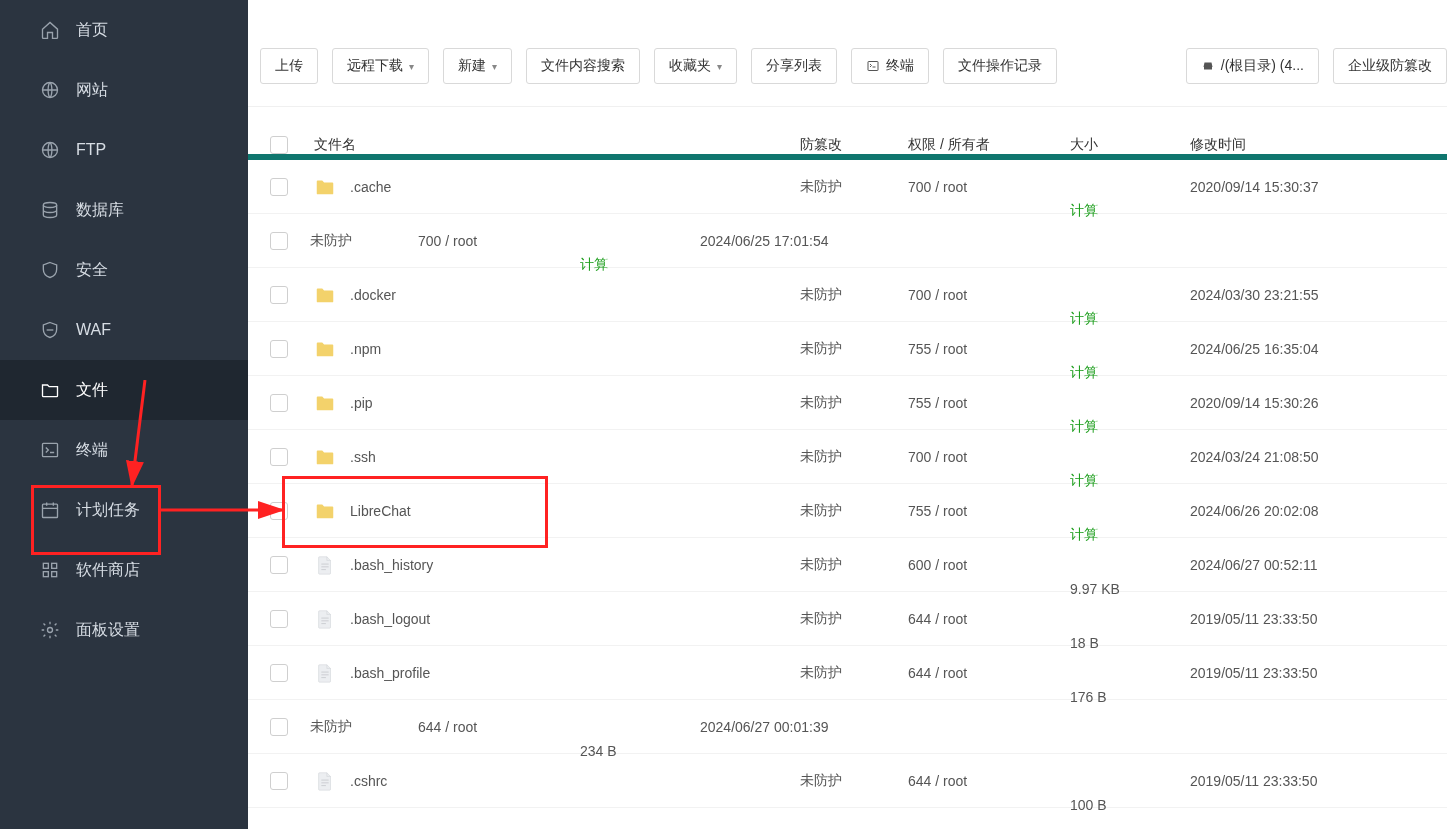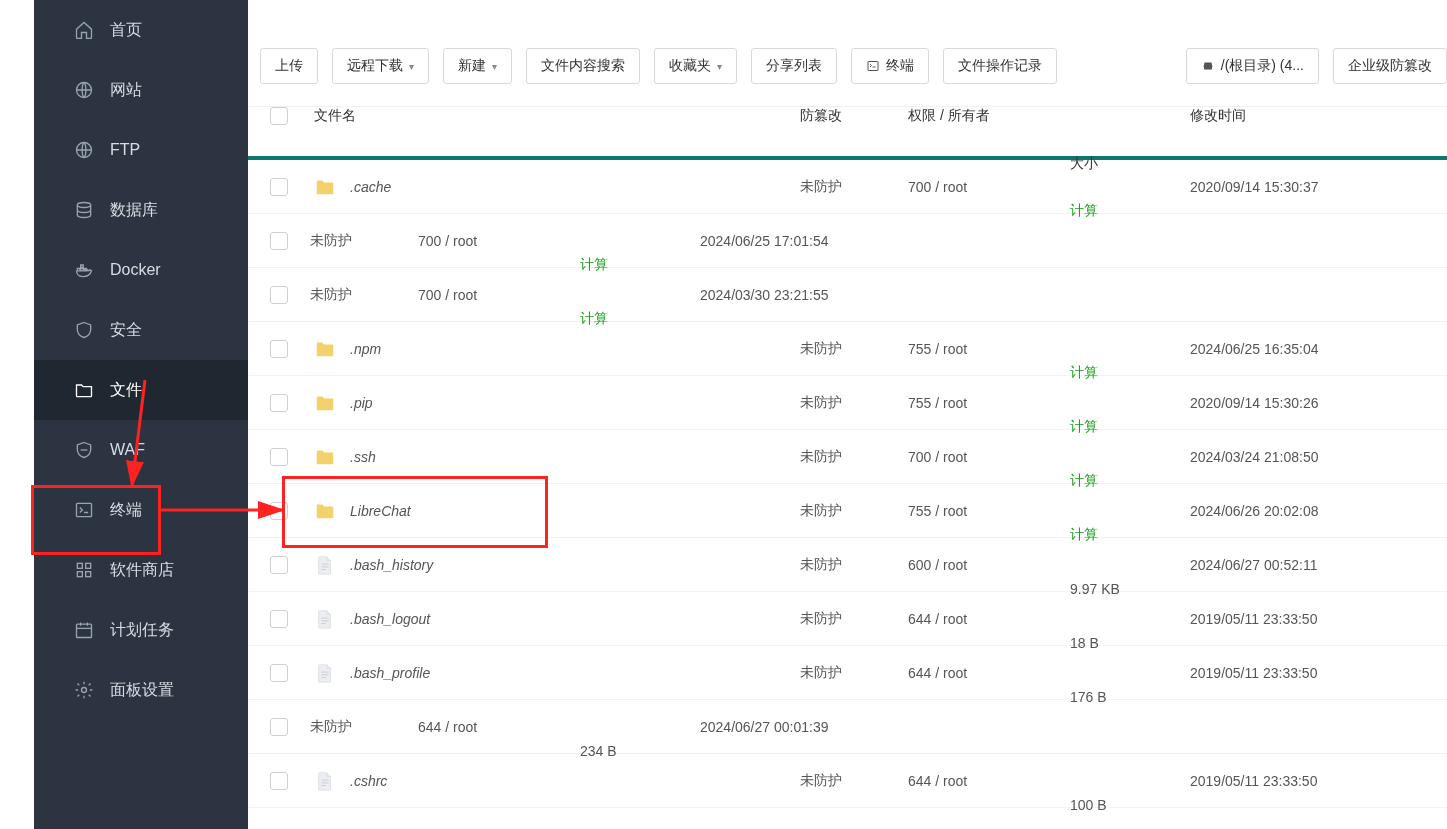--- a/index.html
+++ b/index.html
@@ -13,21 +13,20 @@
     overflow: hidden;
     position: relative;
   }
   .sidebar {
     position: absolute;
     left: 0; top: 0;
     width: 248px;
     height: 829px;
     background: #2b3440;
     color: #cfd5dc;
-    margin-left: 34px;
   }
   .sidebar-item {
     display: flex;
     align-items: center;
     height: 60px;
     padding-left: 40px;
     cursor: pointer;
     font-size: 16px;
     color: #d7dde4;
   }
@@ -72,41 +71,41 @@
     font-size: 10px;
     color: #888;
   }
   .btn .pre-icon { margin-right: 6px; display:inline-flex; }
   .toolbar-gap { width: 120px; }
   .table {
     width: 100%;
   }
   .thead {
     display: flex;
-    align-items: flex-start;
+    align-items: flex-end;
     height: 54px;
     border-top: 1px solid #f0f0f0;
-    border-bottom: 4px solid #0f766e;
+    border-bottom: 6px solid #0f766e;
     color: #333;
     font-weight: 500;
   }
   .col-check { width: 62px; display:flex; justify-content:center; }
   .col-name  { width: 490px; padding-left: 4px; display:flex; align-items:center; }
   .col-prot  { width: 108px; }
   .col-perm  { width: 162px; }
   .col-size  { width: 120px; margin-top: 48px; }
   .col-time  { width: 200px; }
   .row {
     display: flex;
     align-items: center;
     height: 54px;
     border-bottom: 1px solid #f2f2f2;
     color: #555;
   }
-  .row .name-cell { display:flex; align-items:center; gap: 14px; font-style: italic; }
+  .row .name-cell { display:flex; align-items:center; gap: 14px; }
   .chk {
     width: 18px; height: 18px;
     border: 1px solid #cfcfcf;
     border-radius: 3px;
     background: #fff;
     display:inline-block;
   }
   .folder-icon, .file-icon {
     width: 22px; height: 22px;
     display:inline-block;
@@ -156,78 +155,70 @@
         <svg viewBox="0 0 24 24">
           <ellipse cx="12" cy="6" rx="8" ry="3"></ellipse>
           <path d="M4 6v12c0 1.7 3.6 3 8 3s8-1.3 8-3V6M4 12c0 1.7 3.6 3 8 3s8-1.3 8-3"></path>
         </svg>
       </span>
     <span>数据库</span>
   </div>
   <div class="sidebar-item">
     <span class="icon">
         <svg viewBox="0 0 24 24">
-          <path d="M4 13h3v-3H4zM8 13h3v-3H8zM12 13h3v-3h-3zM8 9h3V6H8zM3 13c0 4 3 7 8 7 6 0 9-4 10-7-1-1-3-1-4 0-1-2-3-2-4-1"></path>
-        </svg>
-      </span>
-    <span>Docker</span>
-  </div>
-  <div class="sidebar-item">
-    <span class="icon">
-        <svg viewBox="0 0 24 24">
           <path d="M12 3l8 3v5c0 5-3.5 8.5-8 10-4.5-1.5-8-5-8-10V6z"></path>
         </svg>
       </span>
     <span>安全</span>
-  </div>
-  <div class="sidebar-item active">
-    <span class="icon">
-        <svg viewBox="0 0 24 24">
-          <path d="M3 6h6l2 2h10v11a1 1 0 0 1-1 1H4a1 1 0 0 1-1-1z"></path>
-        </svg>
-      </span>
-    <span>文件</span>
   </div>
   <div class="sidebar-item">
     <span class="icon">
         <svg viewBox="0 0 24 24">
           <path d="M12 3l8 3v5c0 5-3.5 8.5-8 10-4.5-1.5-8-5-8-10V6z"></path>
           <path d="M8 12h8"></path>
         </svg>
       </span>
     <span>WAF</span>
   </div>
+  <div class="sidebar-item active">
+    <span class="icon">
+        <svg viewBox="0 0 24 24">
+          <path d="M3 6h6l2 2h10v11a1 1 0 0 1-1 1H4a1 1 0 0 1-1-1z"></path>
+        </svg>
+      </span>
+    <span>文件</span>
+  </div>
   <div class="sidebar-item">
     <span class="icon">
         <svg viewBox="0 0 24 24">
           <rect x="3" y="4" width="18" height="16" rx="1"></rect>
           <path d="M7 9l3 3-3 3M12 15h5"></path>
         </svg>
       </span>
     <span>终端</span>
+  </div>
+  <div class="sidebar-item">
+    <span class="icon">
+        <svg viewBox="0 0 24 24">
+          <rect x="3" y="5" width="18" height="16" rx="1"></rect>
+          <path d="M3 10h18M8 3v4M16 3v4"></path>
+        </svg>
+      </span>
+    <span>计划任务</span>
   </div>
   <div class="sidebar-item">
     <span class="icon">
         <svg viewBox="0 0 24 24">
           <rect x="4" y="4" width="6" height="6"></rect>
           <rect x="14" y="4" width="6" height="6"></rect>
           <rect x="4" y="14" width="6" height="6"></rect>
           <rect x="14" y="14" width="6" height="6"></rect>
         </svg>
       </span>
     <span>软件商店</span>
-  </div>
-  <div class="sidebar-item">
-    <span class="icon">
-        <svg viewBox="0 0 24 24">
-          <rect x="3" y="5" width="18" height="16" rx="1"></rect>
-          <path d="M3 10h18M8 3v4M16 3v4"></path>
-        </svg>
-      </span>
-    <span>计划任务</span>
   </div>
   <div class="sidebar-item">
     <span class="icon">
         <svg viewBox="0 0 24 24">
           <circle cx="12" cy="12" r="3"></circle>
           <path d="M12 2v3M12 19v3M4.2 4.2l2.1 2.1M17.7 17.7l2.1 2.1M2 12h3M19 12h3M4.2 19.8l2.1-2.1M17.7 6.3l2.1-2.1"></path>
         </svg>
       </span>
     <span>面板设置</span>
   </div>
@@ -316,20 +307,28 @@
             <span class="chk"></span>
           </div>
           <div class="col-prot">未防护</div>
           <div class="col-perm">700 / root</div>
           <div class="col-size size-calc">计算</div>
           <div class="col-time">2024/06/25 17:01:54</div>
         </div>
         <div class="row">
           <div class="col-check">
             <span class="chk"></span>
+          </div>
+          <div class="col-name">
+            <div class="name-cell">
+              <span class="folder-icon"><svg viewBox="0 0 24 24">
+                  <path d="M3 6a1 1 0 0 1 1-1h5l2 2h9a1 1 0 0 1 1 1v11a1 1 0 0 1-1 1H4a1 1 0 0 1-1-1z"></path>
+                </svg></span>
+              <span>.docker</span>
+            </div>
           </div>
           <div class="col-prot">未防护</div>
           <div class="col-perm">700 / root</div>
           <div class="col-size size-calc">计算</div>
           <div class="col-time">2024/03/30 23:21:55</div>
         </div>
         <div class="row">
           <div class="col-check">
             <span class="chk"></span>
           </div>

